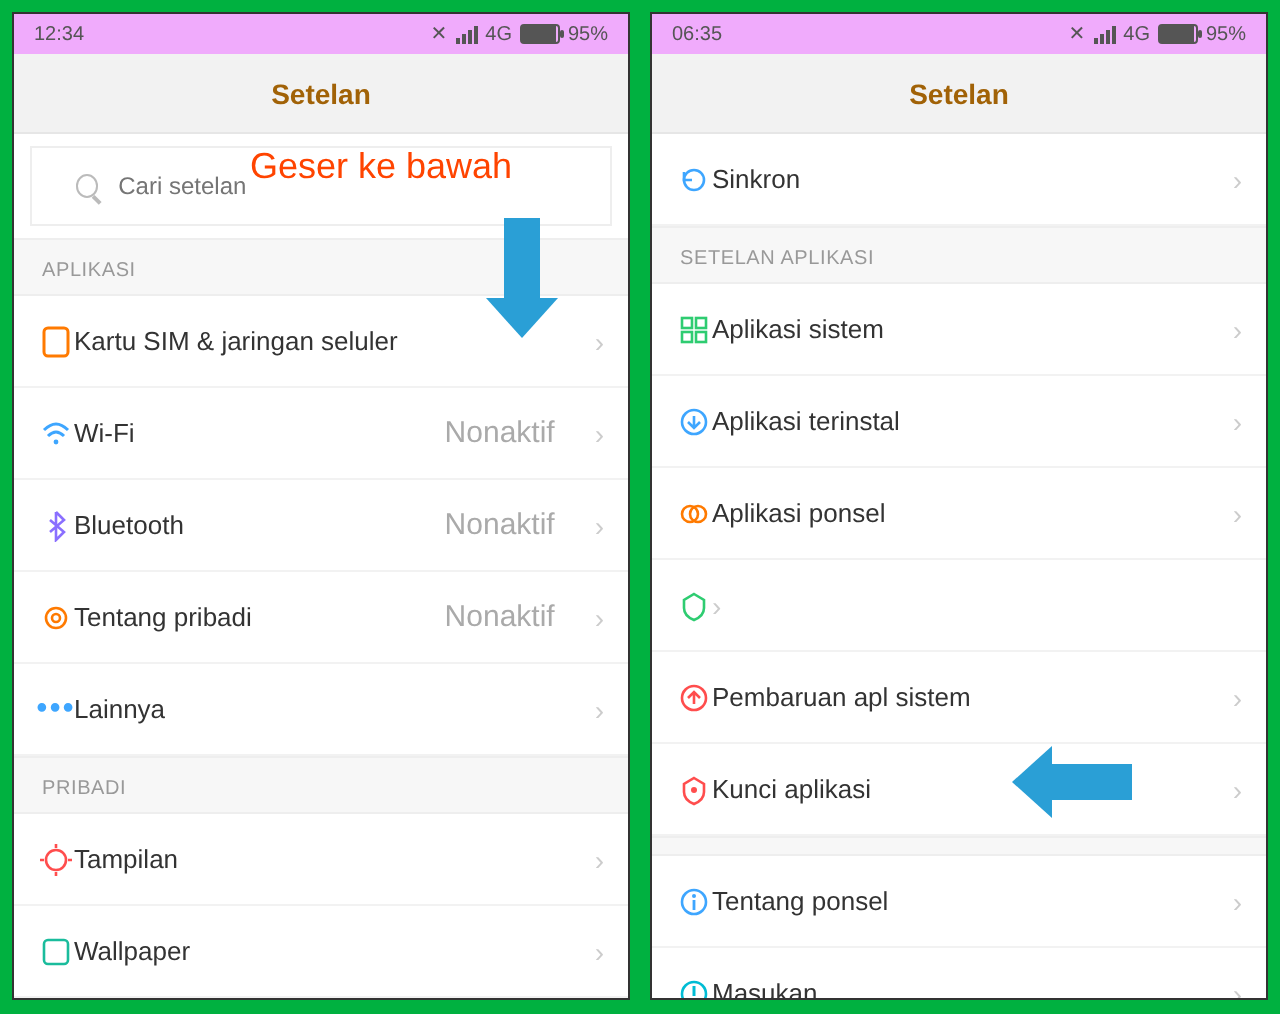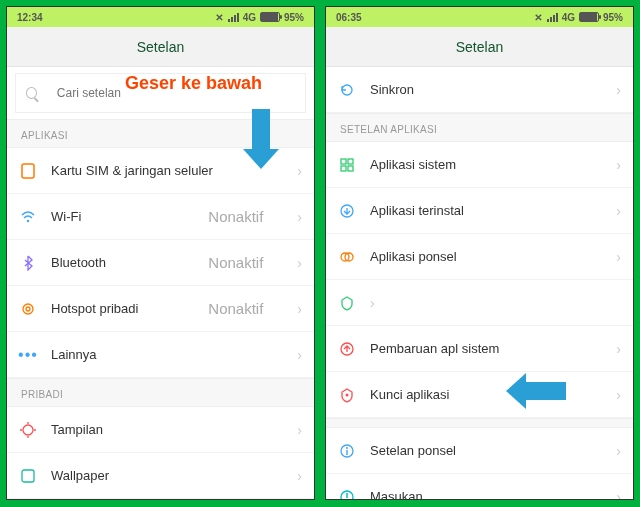--- a/index.html
+++ b/index.html
@@ -1,31 +1,31 @@
 <!DOCTYPE html>
 <html><head>
 <meta charset="utf-8">
 <style>
   * { margin: 0; padding: 0; box-sizing: border-box; }
   body { background: #00b140; font-family: -apple-system, Helvetica, Arial, sans-serif; width: 640px; height: 507px; overflow: hidden; }
   .stage { position: relative; width: 640px; height: 507px; padding: 6px; display: flex; gap: 10px; }
   .phone { background: #fff; border: 1px solid #333; width: 309px; height: 494px; position: relative; overflow: hidden; }
-  .statusbar { height: 20px; background: #bef264; display: flex; align-items: center; justify-content: space-between; padding: 0 10px; font-size: 10px; color: #555; font-weight: bold; }
+  .statusbar { height: 20px; background: #f0abfc; display: flex; align-items: center; justify-content: space-between; padding: 0 10px; font-size: 10px; color: #555; }
   .sb-right { display: flex; align-items: center; gap: 4px; }
-  .header { height: 40px; background: #f2f2f2; border-bottom: 1px solid #e6e6e6; display: flex; align-items: center; justify-content: center; font-size: 14px; color: #14532d; }
-  .search { height: 40px; margin: 6px 8px; background: #fff; border: 1px solid #eee; display: flex; align-items: center; padding: 0 10px; gap: 20px; }
+  .header { height: 40px; background: #f2f2f2; border-bottom: 1px solid #e6e6e6; display: flex; align-items: center; justify-content: center; font-size: 14px; color: #a16207; font-weight: bold; }
+  .search { height: 40px; margin: 6px 8px; background: #fff; border: 1px solid #eee; display: flex; align-items: center; padding: 0 22px; gap: 10px; }
   .search input { border: 0; outline: 0; font-size: 12px; color: #888; width: 100%; background: transparent; }
   .section-label { font-size: 10px; color: #999; padding: 10px 14px 6px; background: #f7f7f7; border-top: 1px solid #eee; border-bottom: 1px solid #eee; letter-spacing: .3px; }
-  .row { height: 46px; display: flex; align-items: center; padding: 0 12px; border-bottom: 1px solid #f2f2f2; background: #fff; gap: 14px; }
+  .row { height: 46px; display: flex; align-items: center; padding: 0 12px; border-bottom: 1px solid #f2f2f2; background: #fff; }
   .row .icon { width: 18px; height: 18px; display: flex; align-items: center; justify-content: center; flex-shrink: 0; }
   .row .label { flex: 1; font-size: 13px; color: #333; }
   .row .status { font-size: 15px; color: #aaa; margin-right: 20px; }
   .row .chev { color: #ccc; font-size: 14px; }
   .gap { height: 10px; background: #f7f7f7; border-top: 1px solid #eee; border-bottom: 1px solid #eee; }
-  .annotation { position: absolute; color: #ff4400; font-weight: bold; font-size: 18px; text-shadow: 1px 1px 0 #fff, -1px -1px 0 #fff, 1px -1px 0 #fff, -1px 1px 0 #fff; font-family: "Comic Sans MS", cursive, sans-serif; pointer-events: none; }
+  .annotation { position: absolute; color: #ff4400; font-weight: normal; font-size: 18px; text-shadow: 1px 1px 0 #fff, -1px -1px 0 #fff, 1px -1px 0 #fff, -1px 1px 0 #fff; font-family: "Comic Sans MS", cursive, sans-serif; pointer-events: none; }
   .arrow-down { position: absolute; width: 0; height: 0; pointer-events: none; }
   .arrow-down::before { content: ""; position: absolute; top: -40px; left: 9px; width: 18px; height: 40px; background: #2a9fd6; }
   .arrow-down::after { content: ""; position: absolute; left: 0; top: 0; border-left: 18px solid transparent; border-right: 18px solid transparent; border-top: 20px solid #2a9fd6; }
   .arrow-left { position: absolute; pointer-events: none; }
   .arrow-left::before { content: ""; position: absolute; left: 20px; top: 9px; width: 40px; height: 18px; background: #2a9fd6; }
   .arrow-left::after { content: ""; position: absolute; left: 0; top: 0; border-top: 18px solid transparent; border-bottom: 18px solid transparent; border-right: 20px solid #2a9fd6; }
   svg { display: block; }
   .mag { width: 12px; height: 12px; border: 1.5px solid #bbb; border-radius: 50%; position: relative; }
   .mag::after { content: ""; position: absolute; width: 5px; height: 1.5px; background: #bbb; transform: rotate(45deg); bottom: -2px; right: -3px; }
   .battery { width: 20px; height: 10px; border: 1px solid #555; border-radius: 2px; position: relative; display: flex; align-items: center; }
@@ -96,21 +96,21 @@
       <span class="status">Nonaktif</span>
       <span class="chev">›</span>
     </div>
     <div class="row">
       <span class="icon">
           <svg width="16" height="16">
             <circle cx="8" cy="8" r="2" fill="none" stroke="#ff7a00" stroke-width="1.3"></circle>
             <circle cx="8" cy="8" r="5" fill="none" stroke="#ff7a00" stroke-width="1.3"></circle>
           </svg>
         </span>
-      <span class="label">Hotspot pribadi</span>
+      <span class="label">Tentang pribadi</span>
       <span class="status">Nonaktif</span>
       <span class="chev">›</span>
     </div>
     <div class="row">
       <span class="icon" style="color:#3ea6ff;letter-spacing:1px;">•••</span>
       <span class="label">Lainnya</span>
       <span class="chev">›</span>
     </div>
 
     <div class="section-label">PRIBADI</div>
@@ -241,21 +241,21 @@
     <div class="gap"></div>
 
     <div class="row">
       <span class="icon">
           <svg width="16" height="16">
             <circle cx="8" cy="8" r="6" fill="none" stroke="#3ea6ff" stroke-width="1.3"></circle>
             <circle cx="8" cy="5" r="1" fill="#3ea6ff"></circle>
             <rect x="7.3" y="7" width="1.4" height="5" fill="#3ea6ff"></rect>
           </svg>
         </span>
-      <span class="label">Setelan ponsel</span>
+      <span class="label">Tentang ponsel</span>
       <span class="chev">›</span>
     </div>
     <div class="row">
       <span class="icon">
           <svg width="16" height="16">
             <circle cx="8" cy="8" r="6" fill="none" stroke="#00bcd4" stroke-width="1.3"></circle>
             <path d="M8 4 L8 9" stroke="#00bcd4" stroke-width="1.5"></path>
             <circle cx="8" cy="11.5" r="1" fill="#00bcd4"></circle>
           </svg>
         </span>

